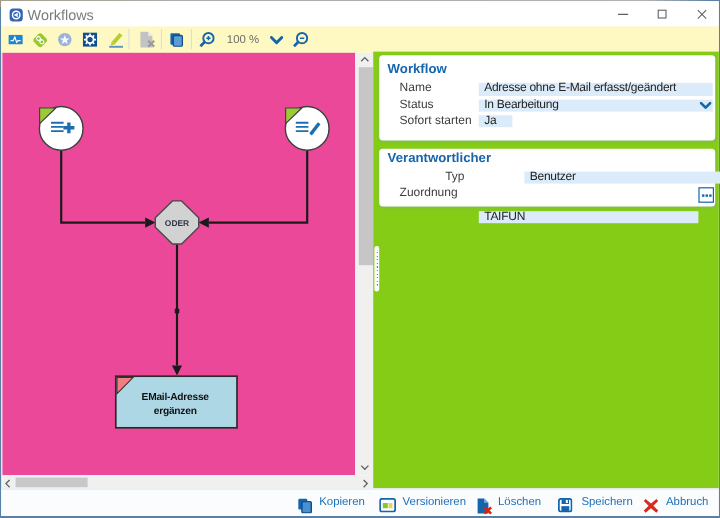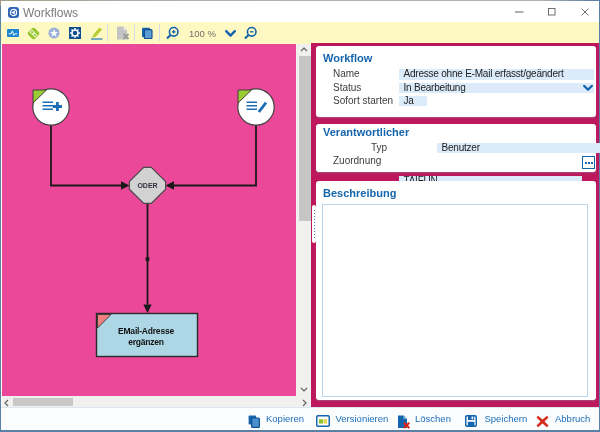--- a/index.html
+++ b/index.html
@@ -18,21 +18,21 @@
 .toolbar { position:absolute; left:1px; right:1px; top:22px; height:22px; background:#fef9c3; }
 .sep { position:absolute; top:1.5px; width:1px; height:17px; background:#d9dfe6; }
 
 .canvas { position:absolute; left:2px; top:44px; width:294px; height:352px; background:#ec4899; }
 .vscroll { position:absolute; left:296px; top:44px; width:15px; height:352px; background:#f0f0ef; }
 .vthumb { position:absolute; left:3px; top:12px; width:11.5px; height:165px; background:#c6c6c6; }
 .hscroll { position:absolute; left:2px; top:396px; width:309px; height:11px; background:#f0f0ef; }
 .hthumb { position:absolute; left:11px; top:1.5px; width:60px; height:8px; background:#c8c8c8; }
 .sarrow { position:absolute; color:#606060; font-size:8px; line-height:8px; }
 
-.panel { position:absolute; left:311px; right:1px; top:43px; bottom:25px; background:#be185d; }
+.panel { position:absolute; left:311px; right:1px; top:43px; bottom:25px; background:#84cc16; }
 .grip { position:absolute; left:1px; top:162px; width:4px; height:38px; background:#fff; border-radius:2px; }
 .grip i { position:absolute; left:1.5px; top:5px; bottom:5px; width:1px; background-image:repeating-linear-gradient(to bottom,#4d88c8 0,#4d88c8 1px,transparent 1px,transparent 3px); }
 .card { position:absolute; left:5px; right:3px; background:#fff; border-radius:3px; box-shadow:0 1px 1.5px rgba(130,160,195,.38); }
 .card h3 { font-size:11px; font-weight:bold; color:#1565ad; position:absolute; left:7px; top:6px; }
 .row { position:absolute; left:17px; height:10.5px; font-size:10px; }
 .lbl { position:absolute; left:0; top:0; color:#3d3d3d; line-height:10.5px; }
 .val { position:absolute; left:66px; width:194.5px; top:0; background:#dcebf9; color:#222; line-height:10.5px; padding-left:4.5px; letter-spacing:-0.22px; }
 .chev { position:absolute; right:0.5px; top:2px; }
 .dots { position:absolute; left:249px; top:0.5px; width:13px; height:13px; background:#fff; border:1.5px solid #1565ad; }
 .dots i { position:absolute; top:4.5px; width:2px; height:2px; background:#1565ad; }
@@ -241,24 +241,20 @@
       <span class="lbl">Zuordnung</span>
       <span class="val" style="width:183px;margin-top:20px;">TAIFUN</span>
       <span class="dots">
           <i style="left:1.5px"></i>
           <i style="left:4.5px"></i>
           <i style="left:7.5px"></i>
         </span>
     </div>
   </div>
 
-  <div class="card" style="top:138px;height:219px;">
-    <h3>Beschreibung</h3>
-    <div class="tarea"></div>
-  </div>
 </div>
 
 <div class="bottombar">
   <svg style="left:246.5px" width="12" height="13" viewBox="0 0 12 13">
       <rect x="0.6" y="0.6" width="7.5" height="9" rx="1" fill="#1464ae"></rect>
       <rect x="3.6" y="3" width="7.8" height="9.4" rx="1" fill="#4a90cf" stroke="#0e4f8c" stroke-width="1.2"></rect>
     </svg>
   <span style="left:265px;">Kopieren</span>
   <svg style="left:315px" width="14" height="12" viewBox="0 0 14 12">
       <rect x="0.7" y="0.7" width="12.6" height="10.6" rx="1.6" fill="none" stroke="#1464ae" stroke-width="1.5"></rect>

